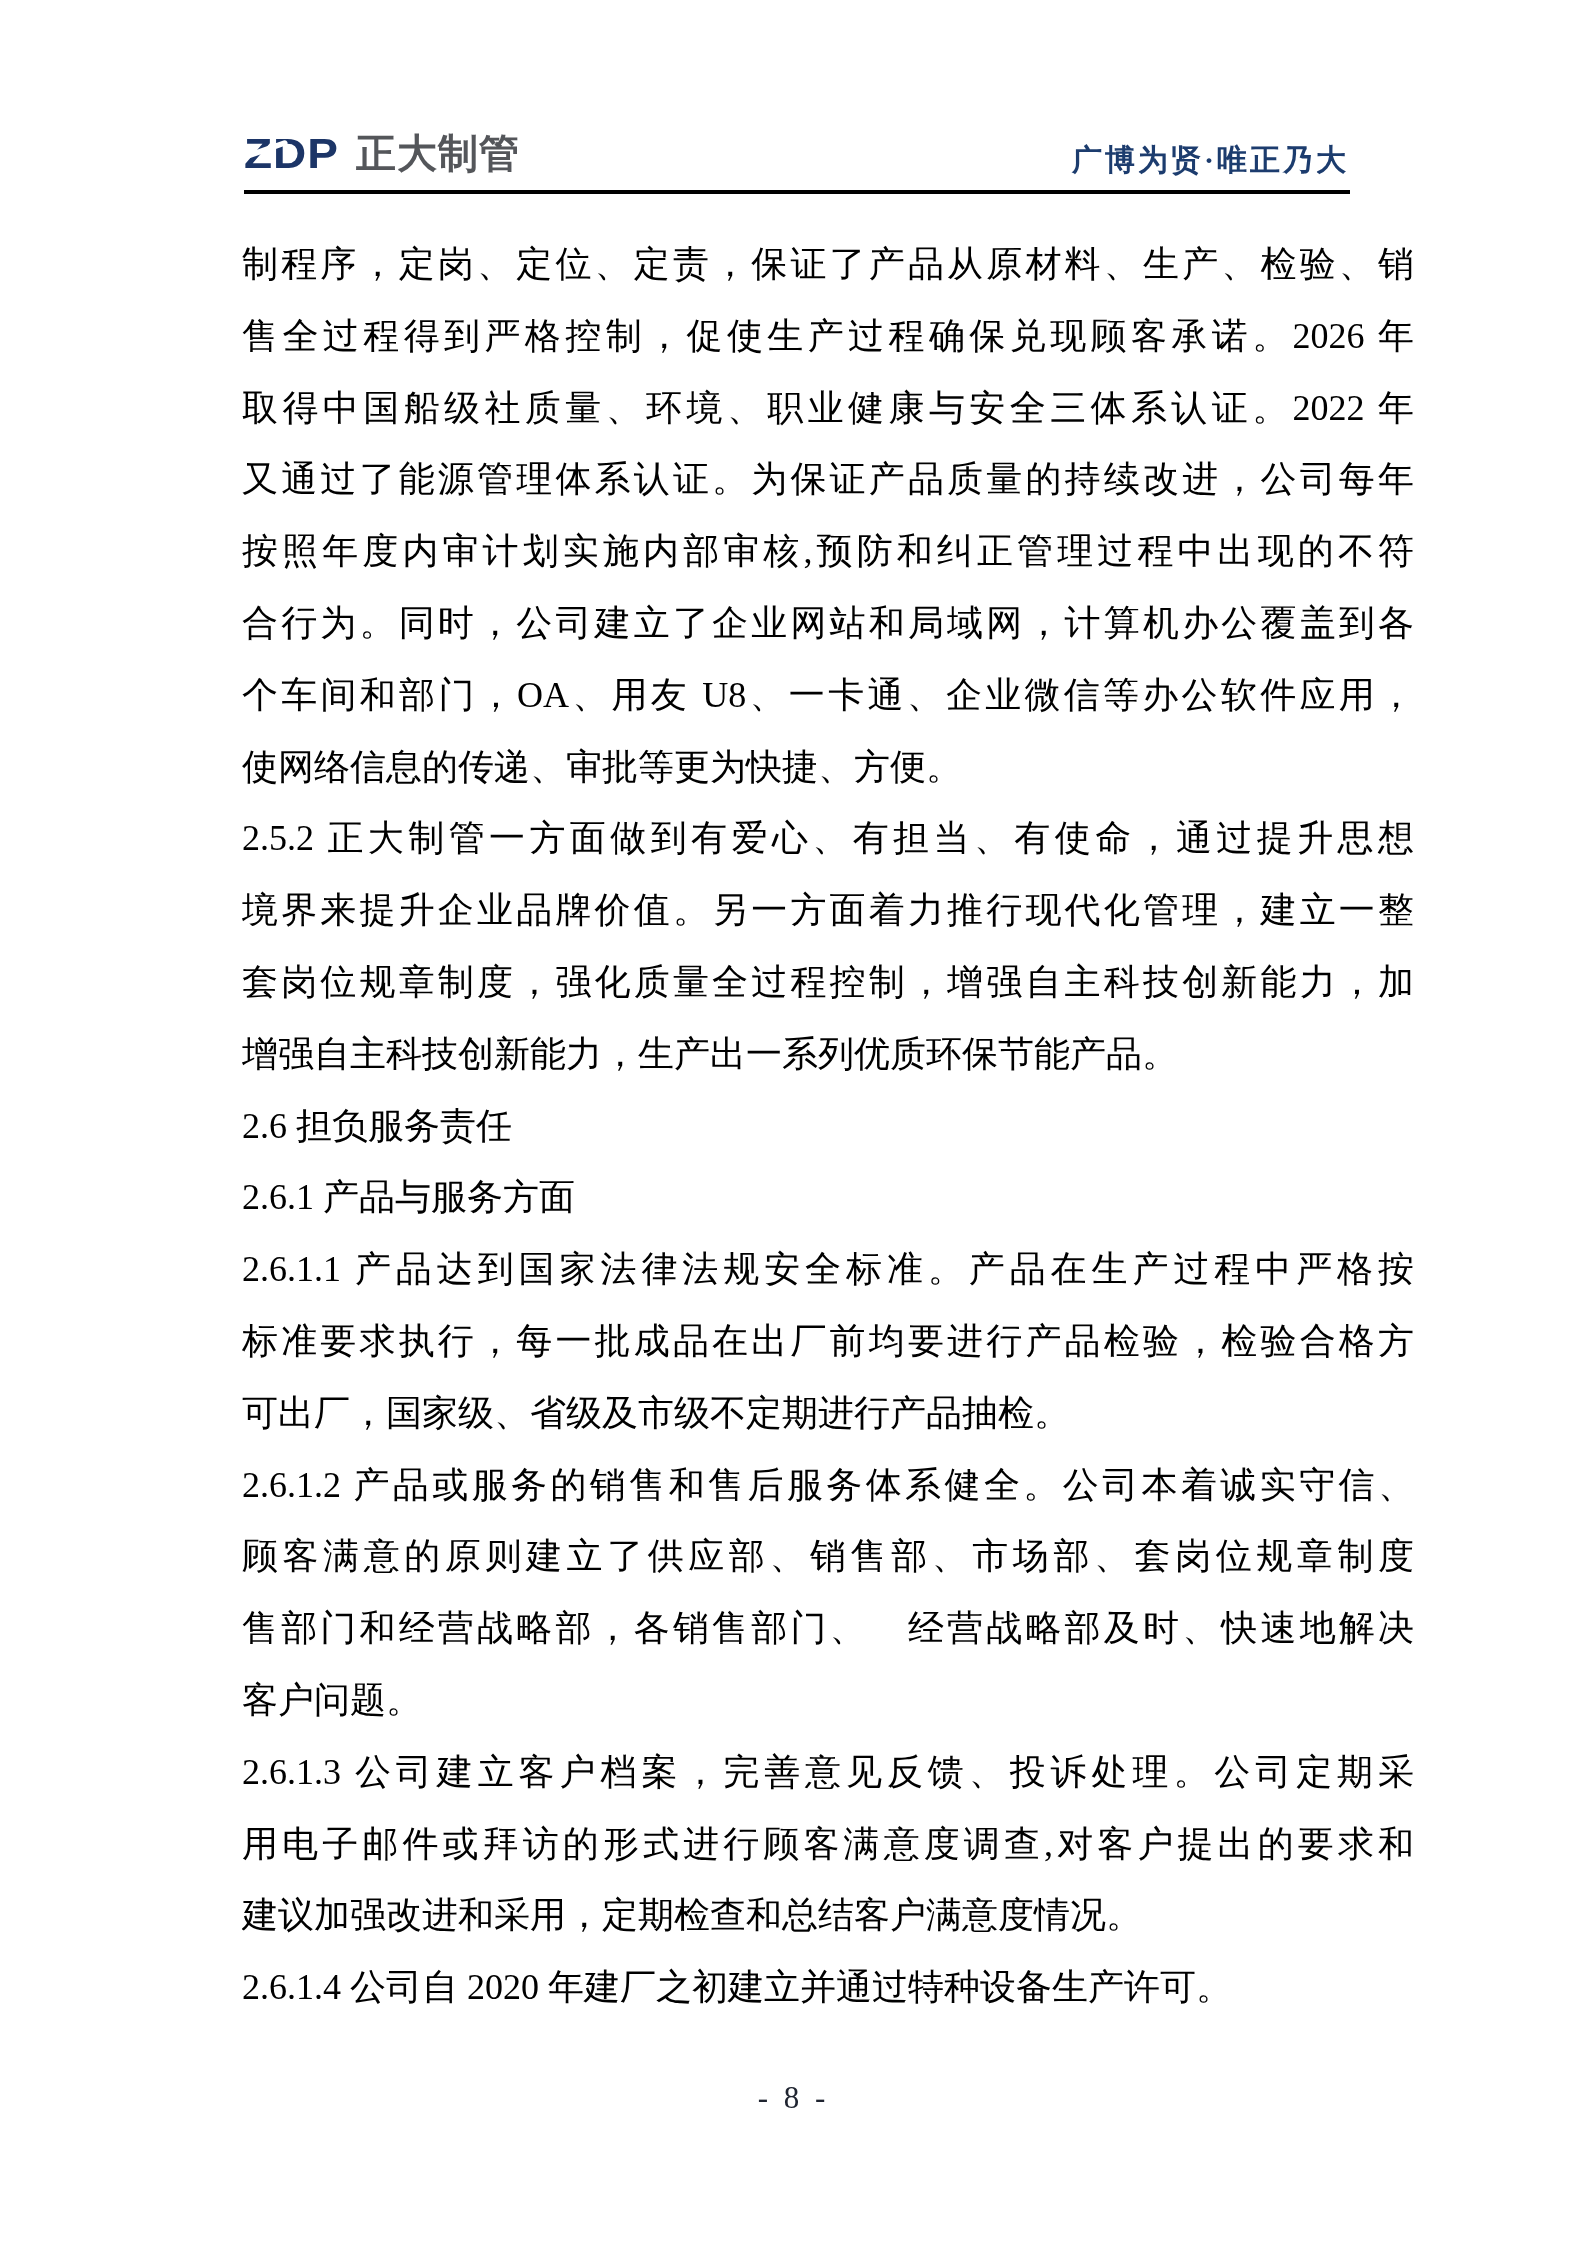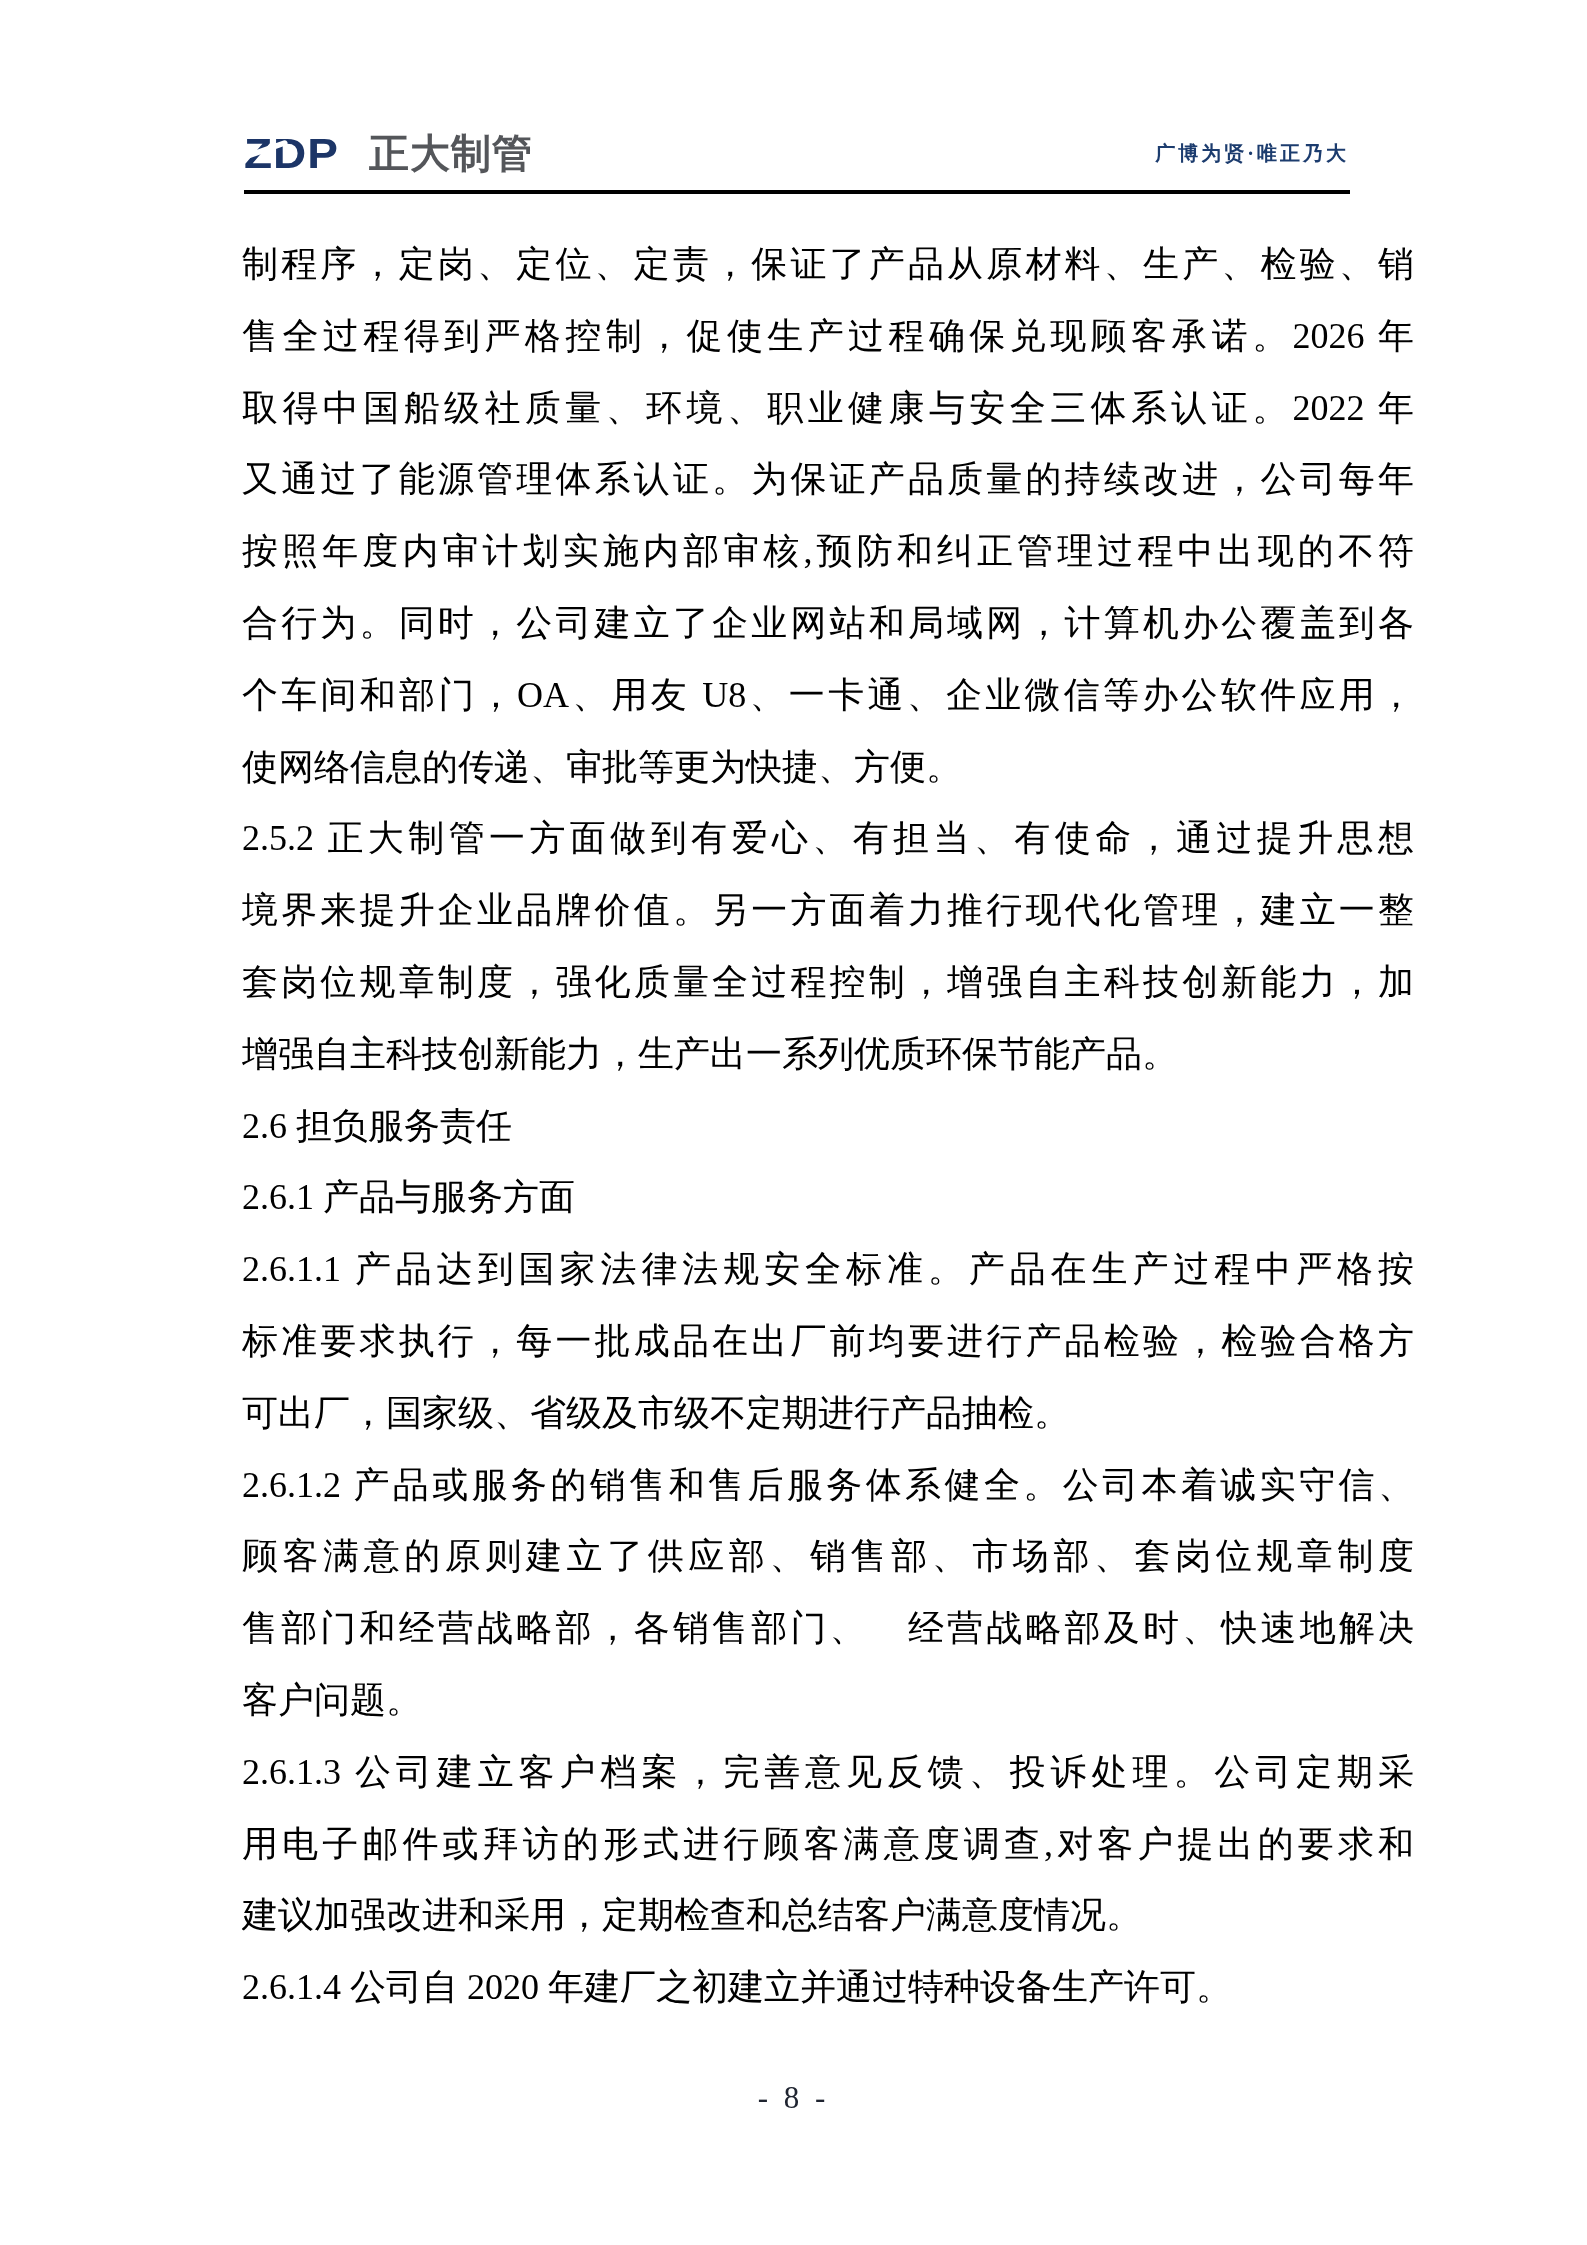--- a/index.html
+++ b/index.html
@@ -38,34 +38,34 @@
     position: absolute;
     left: -5px;
     top: 17px;
     width: 50px;
     height: 6px;
     background: #ffffff;
     border-radius: 4px;
     transform: rotate(-21deg);
   }
   .logo-text {
-    margin-left: 30px;
+    margin-left: 17px;
     font-family: "Liberation Sans", "DejaVu Sans", sans-serif;
     font-weight: 700;
     font-size: 40px;
     letter-spacing: 1px;
     color: var(--logo-gray, #54565A);
   }
   .tagline {
     position: absolute;
     top: 140px;
     right: 238px;
     font-family: "Liberation Serif", "DejaVu Serif", serif;
     font-weight: 700;
-    font-size: 20px;
+    font-size: 30px;
     letter-spacing: 3px;
     color: var(--tagline-navy, #1C3C6E);
     white-space: nowrap;
   }
   .header-rule {
     position: absolute;
     left: 244px;
     top: 190px;
     width: 1106px;
     height: 4px;

